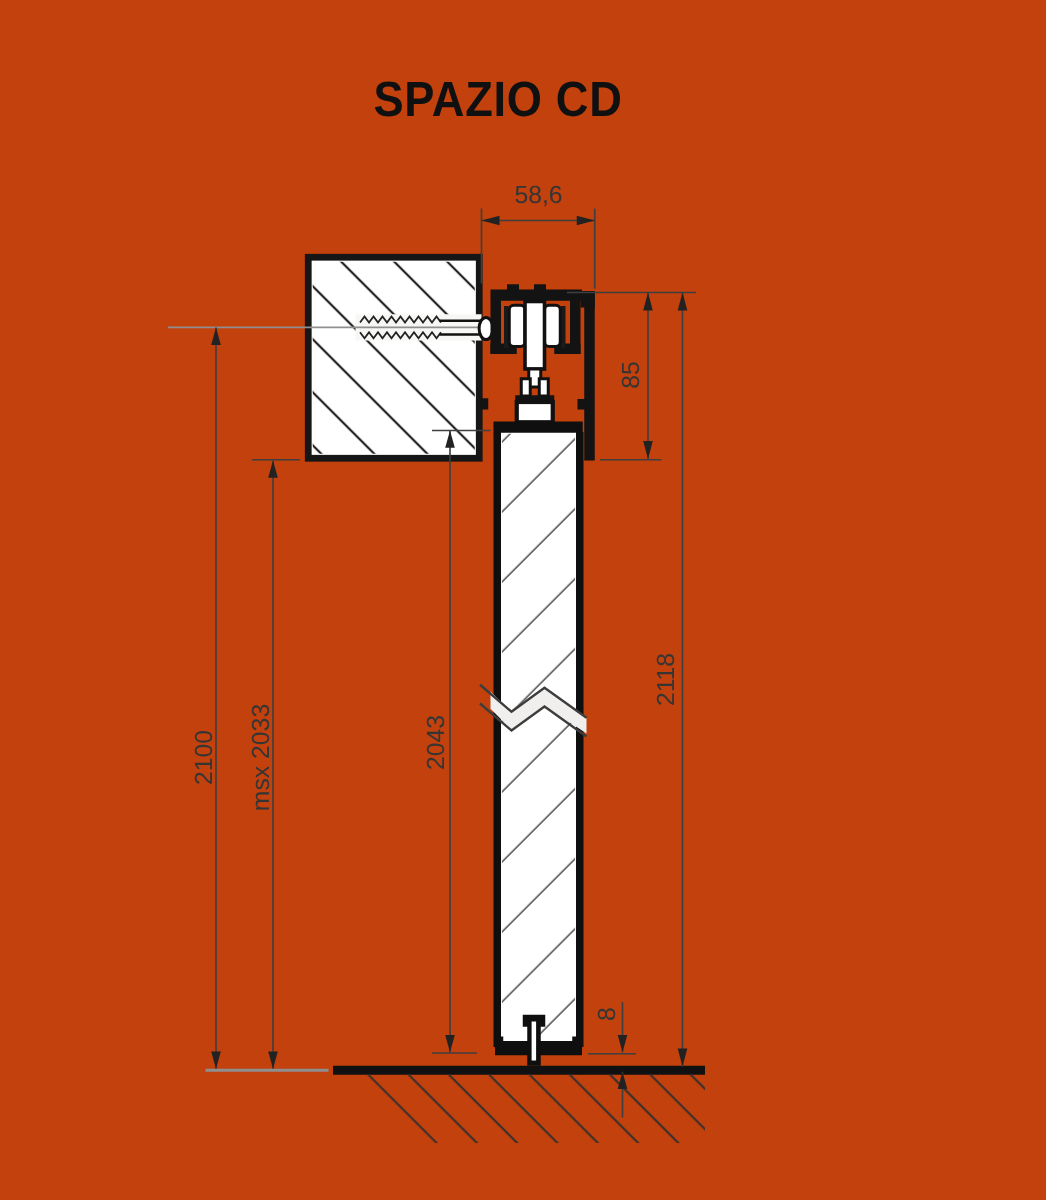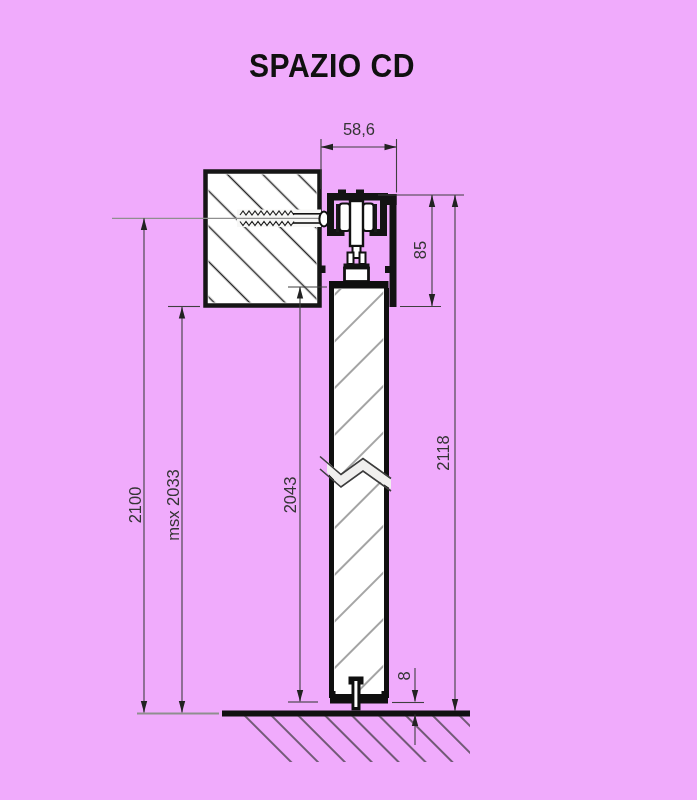--- a/index.html
+++ b/index.html
@@ -1,18 +1,18 @@
 <!DOCTYPE html>
 <html><head>
 <meta charset="utf-8">
 <style>
   html,body{margin:0;padding:0;background:#dcdcdc;}
   .stage{
     width:697px;height:800px;position:relative;margin:0 auto;
-    background:#f0abfc;overflow:hidden;
+    background:#c2410c;overflow:hidden;
     font-family:"Liberation Sans", sans-serif;
   }
   svg{display:block;}
   text{font-family:"Liberation Sans", sans-serif;}
   .title-text{font-weight:bold;font-size:33px;fill:#101010;letter-spacing:.5px;}
   .dim-text{font-size:16.5px;fill:#353535;}
 </style>
 </head>
 <body>
 

